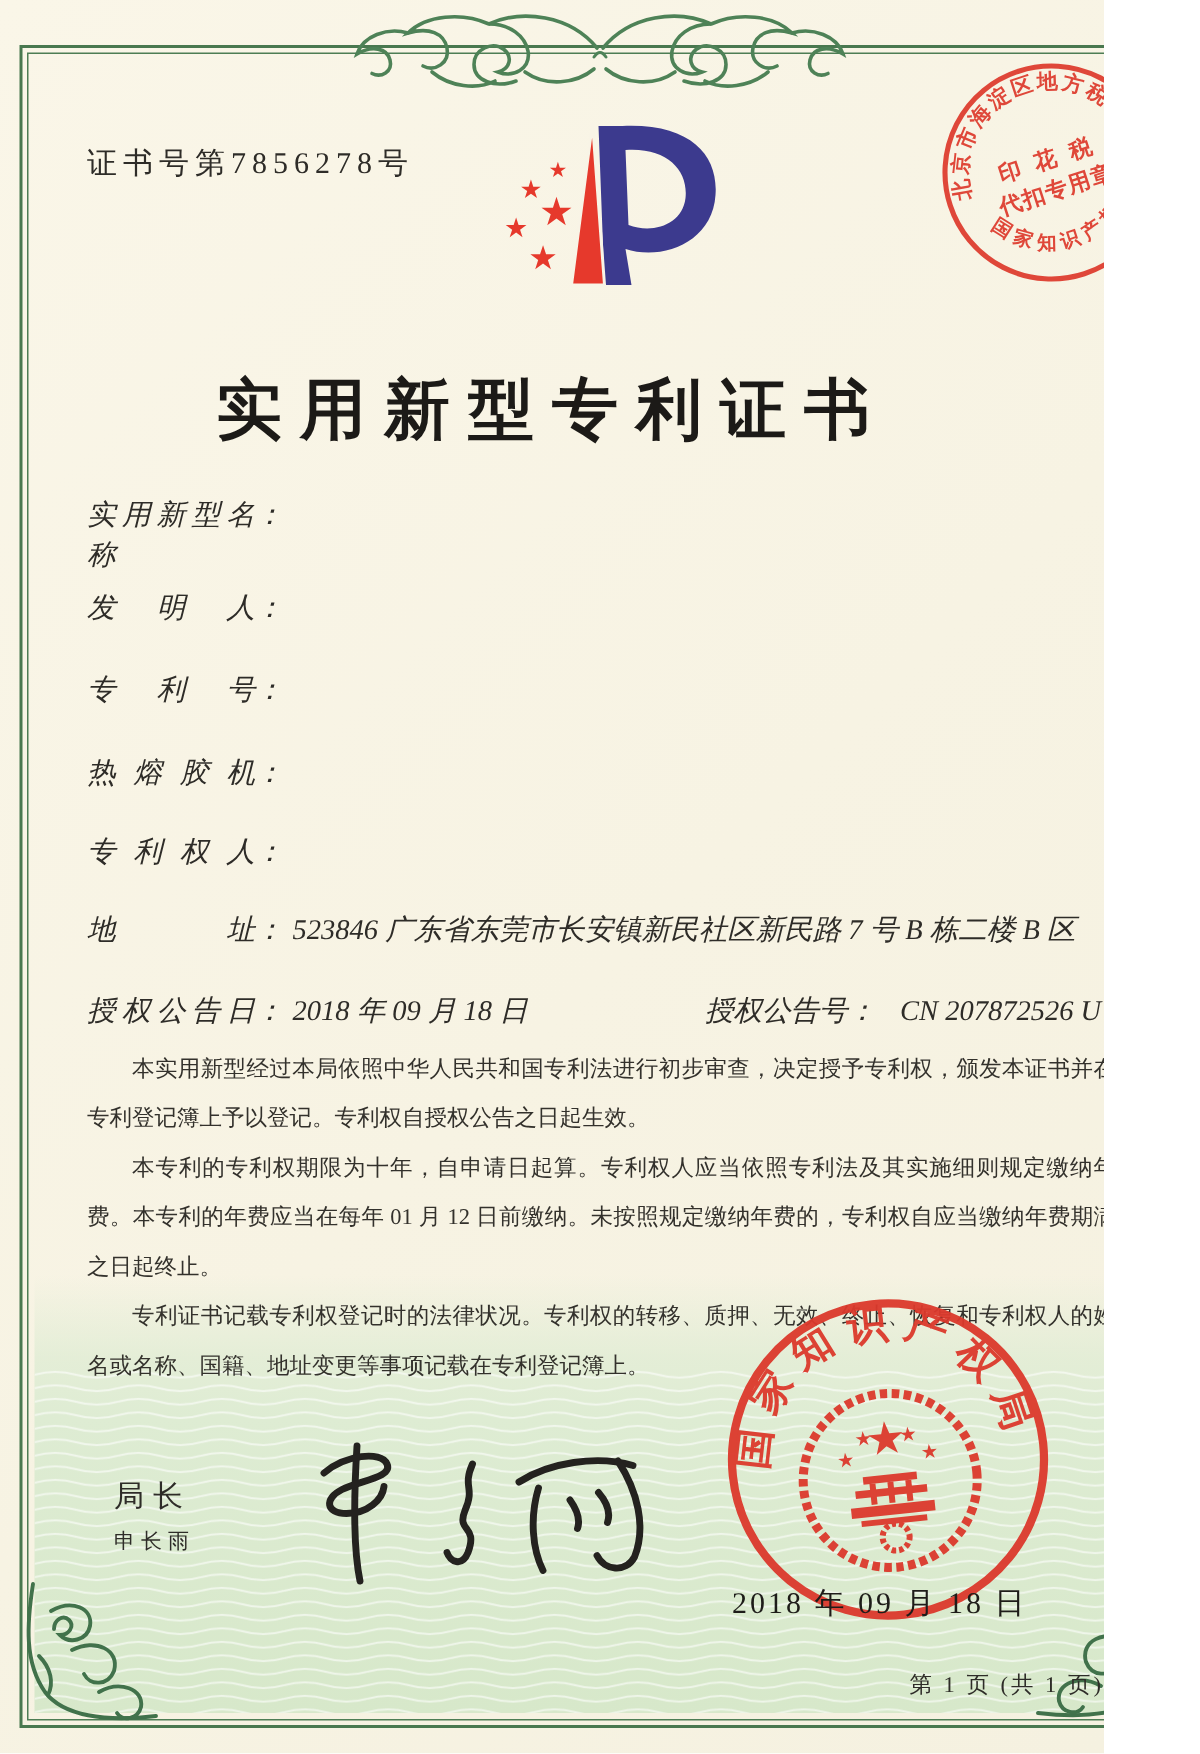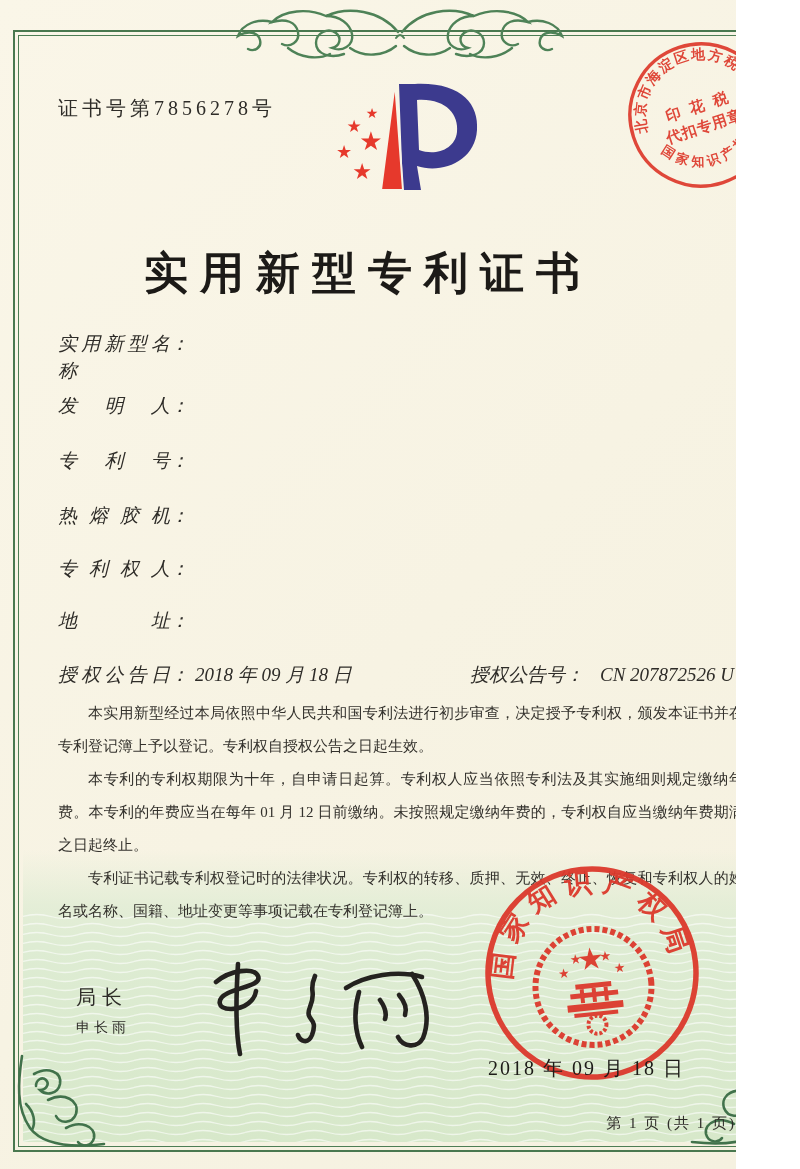--- a/index.html
+++ b/index.html
@@ -150,20 +150,21 @@
       <span class="flabel">热熔胶机</span>
         <span class="fcolon">：</span>
     </div>
     <div class="frow" style="top:555px">
       <span class="flabel">专利权人</span>
         <span class="fcolon">：</span>
     </div>
     <div class="frow" style="top:607px">
       <span class="flabel">地址</span>
         <span class="fcolon">：</span>
+      <span class="fvalue" style="max-width:548px">523846 广东省东莞市长安镇新民社区新民路 7 号 B 栋二楼 B 区</span>
     </div>
     <div class="frow" style="top:661px">
       <span class="flabel">授权公告日</span>
         <span class="fcolon">：</span>
       <span class="fvalue">2018 年 09 月 18 日</span>
       <span class="grant-no-group">
         <span>授权公告号</span>
           <span>：</span>
         <span style="margin-left:16px">CN 207872526 U</span>
       </span>

